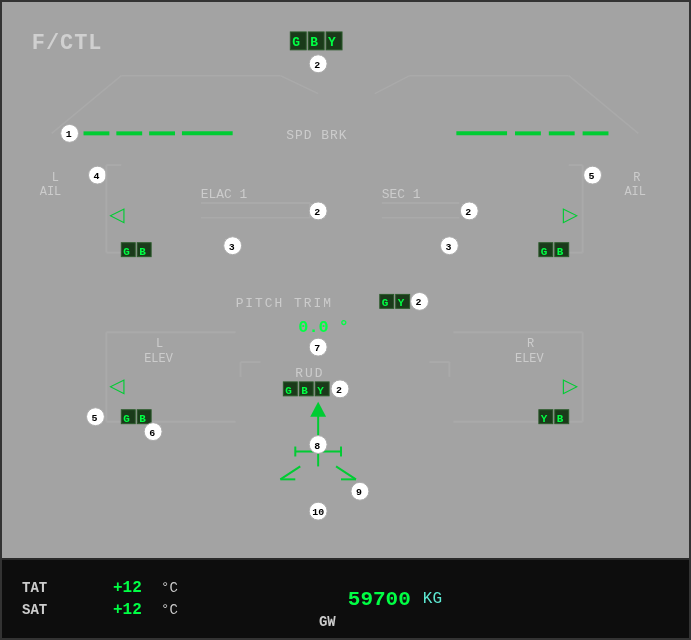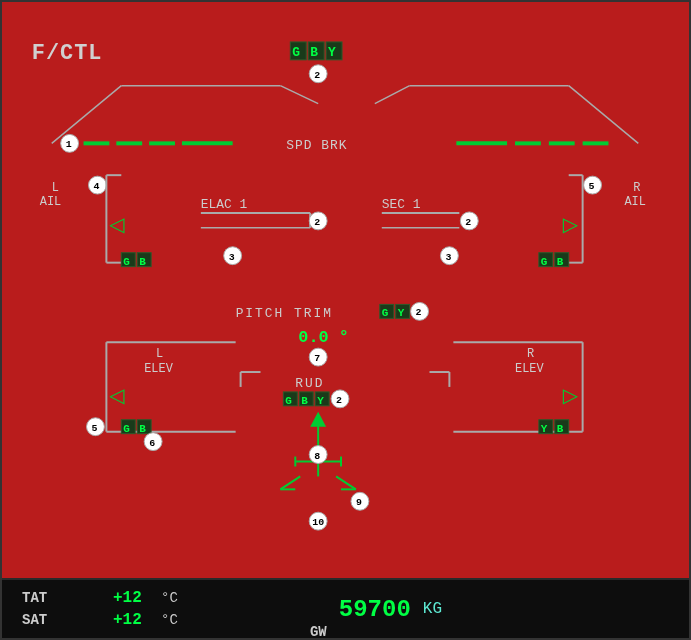--- a/index.html
+++ b/index.html
@@ -15,24 +15,24 @@
       height: 640px;
       background: #0a0a0a;
       border: 2px solid #333;
       position: relative;
       display: flex;
       flex-direction: column;
     }
     .main-area {
       flex: 1;
       position: relative;
-      background: #b91c1c;
+      background: #a3a3a3;
     }
     .bottom-bar {
-      height: 60px;
+      height: 80px;
       background: #0d0d0d;
       border-top: 2px solid #2a2a2a;
       display: flex;
       align-items: center;
       padding: 0 20px;
     }
 
     
     .status-left {
       display: flex;
@@ -77,21 +77,21 @@
       justify-content: flex-end;
     }
     .gw-label {
       color: #ccc;
       font-size: 14px;
       font-weight: bold;
       margin-top: 46px;
     }
     .gw-val {
       color: #00ff44;
-      font-size: 24px;
+      font-size: 21px;
       font-weight: bold;
     }
     .gw-unit {
       color: #5eead4;
       font-size: 16px;
     }
 
     svg.main-svg {
       position: absolute;
       top: 0;

